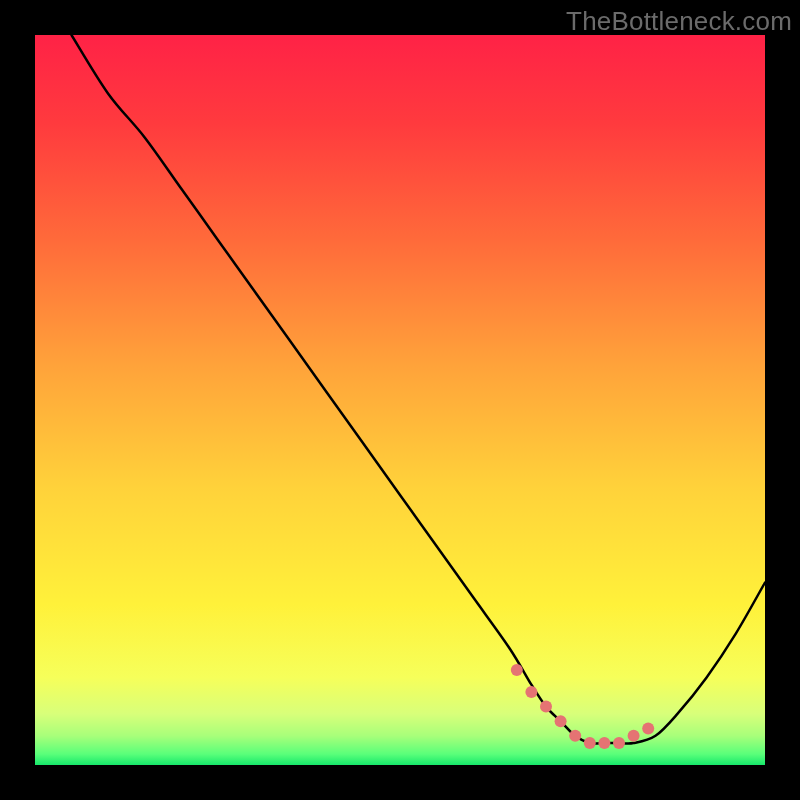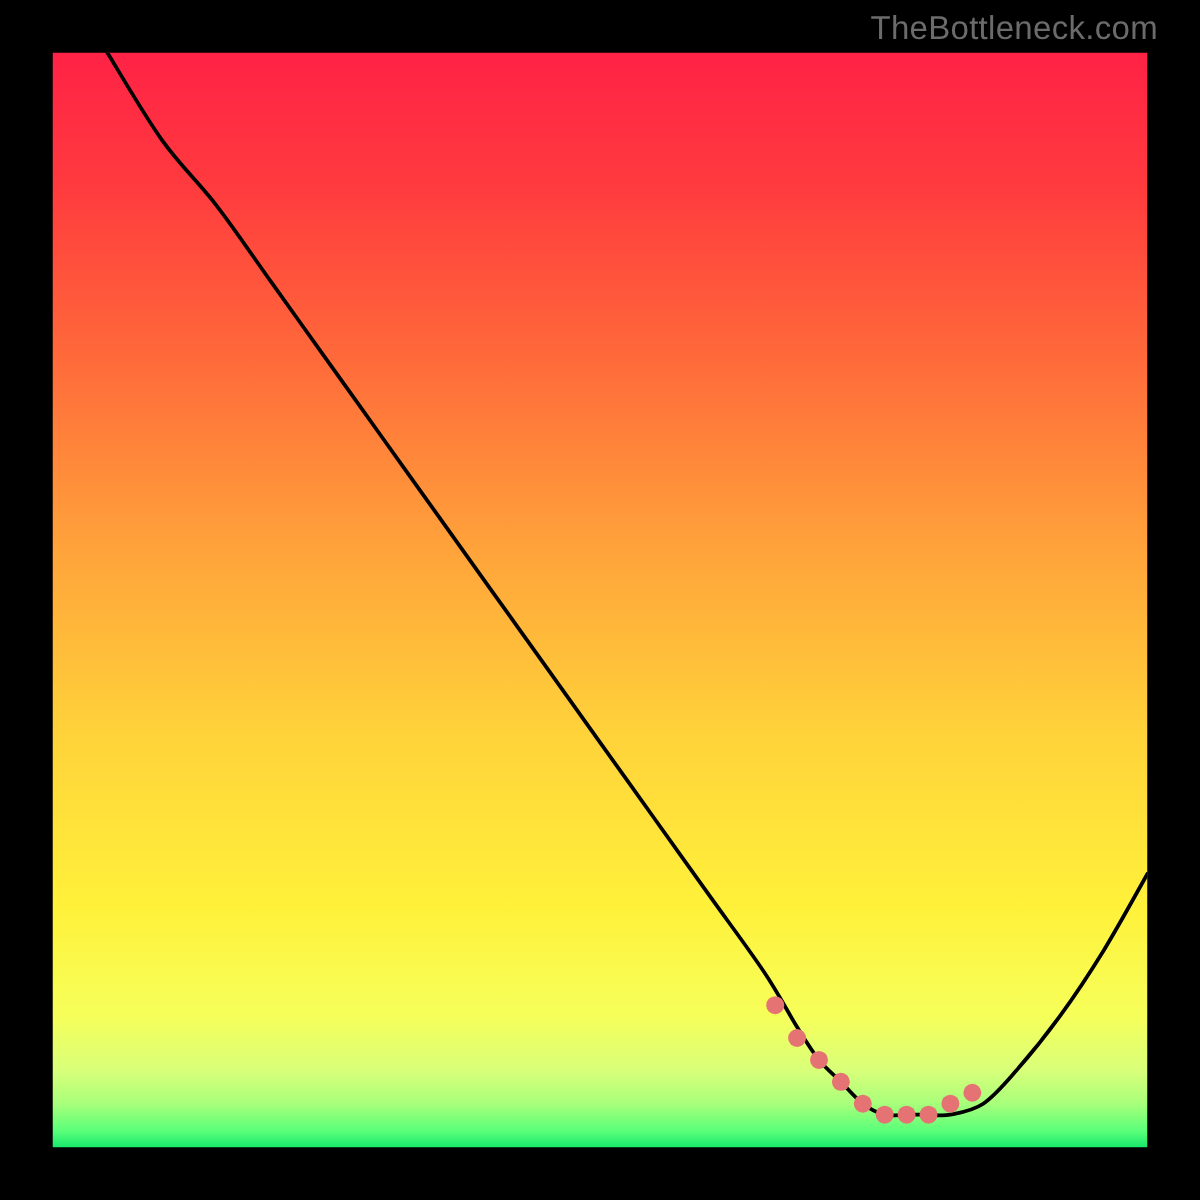--- a/index.html
+++ b/index.html
@@ -23,23 +23,23 @@
     position: absolute;
     left: 35px;
     top: 35px;
     width: 730px;
     height: 730px;
     
   }
   .watermark {
     position: absolute;
     top: 6px;
-    right: 28px;
+    right: 8px;
     color: #6b6b6b;
-    font-size: 22px;
+    font-size: 26px;
     font-weight: 500;
     letter-spacing: 0.2px;
     user-select: none;
   }
   svg {
     position: absolute;
     left: 0;
     top: 0;
   }
 </style>

